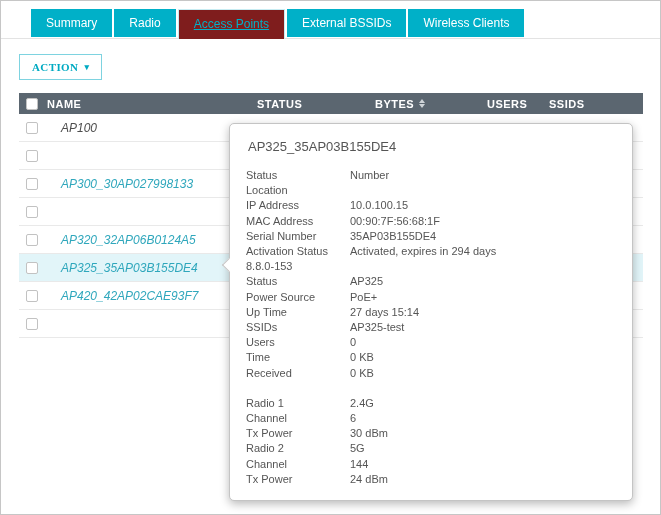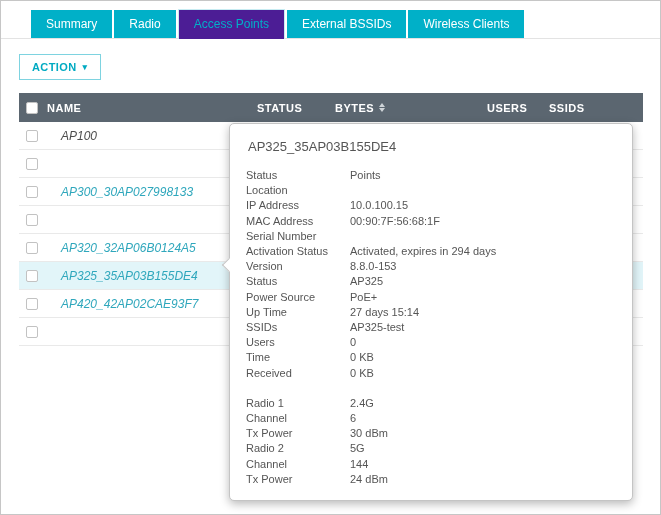--- a/index.html
+++ b/index.html
@@ -1,34 +1,34 @@
 <!DOCTYPE html>
 <html><head>
 <meta charset="utf-8">
 <style>
   * { margin:0; padding:0; box-sizing:border-box; }
   html,body { width:661px; height:515px; overflow:hidden; }
   body { font-family:"Liberation Sans", sans-serif; background:#fff; }
   .page { width:661px; height:515px; border:1px solid #c6c6c6; background:#fff; position:relative; overflow:hidden; }
 
   
-  .tabbar { display:flex; align-items:center; gap:2px; padding:8px 0 0 30px; border-bottom:1px solid #e3e3e3; background:#fff; }
+  .tabbar { display:flex; align-items:flex-start; gap:2px; padding:8px 0 0 30px; border-bottom:1px solid #e3e3e3; background:#fff; }
   .tab { background:#00b0c8; color:#fff; font-size:12px; padding:8px 15px; cursor:pointer; white-space:nowrap; line-height:1; }
-  .tab.active { background:#4c1d95; color:#00b0c8; border:1px solid #c8ecf2; border-bottom:0; margin-bottom:-1px; padding-bottom:9px; }
-
-  
-  .action-btn { margin:15px 0 0 18px; background:#fff; border:1px solid #7ed3e0; color:#00aac2; font-weight:bold; font-size:11px; padding:6px 12px; letter-spacing:.4px; display:inline-flex; align-items:center; gap:6px; cursor:pointer; font-family:Liberation Sans, sans-serif; }
+  .tab.active { background:#7f1d1d; color:#00b0c8; border:1px solid #c8ecf2; border-bottom:0; margin-bottom:-1px; padding-bottom:9px;text-decoration:underline; }
+
+  
+  .action-btn { margin:15px 0 0 18px; background:#fff; border:1px solid #7ed3e0; color:#00aac2; font-weight:bold; font-size:11px; padding:6px 12px; letter-spacing:.4px; display:inline-flex; align-items:center; gap:6px; cursor:pointer; font-family:Liberation Serif, serif; }
   .caret { font-size:9px; line-height:1; }
 
   
   .aptable { margin:13px 17px 0 18px; }
   .thead, .trow { display:grid; grid-template-columns:26px 212px 78px 152px 62px 1fr; align-items:center; }
-  .thead { background:#5b6670; color:#fff; height:29px; font-size:11px; font-weight:bold; letter-spacing:.5px; }
+  .thead { background:#5b6670; color:#fff; height:21px; font-size:11px; font-weight:bold; letter-spacing:.5px; }
   .name-th { padding-left:2px; }
-  .bytes-th { display:flex; align-items:center; }
+  .bytes-th { display:flex; align-items:center;margin-left:40px; }
   .trow { height:28px; border-bottom:1px solid #e9e9e9; background:#fff; font-size:12px; color:#4d4d4d; }
   .trow.selected { background:#e2f5f9; }
   .cb-cell { display:flex; justify-content:center; align-items:center; }
   .checkbox { width:12px; height:12px; border:1px solid #c2c2c2; background:#fff; border-radius:2px; display:inline-block; cursor:pointer; }
   .name-cell { padding-left:16px; white-space:nowrap; overflow:hidden;font-style:italic; }
   .name-cell.link { color:#2fa7bc; cursor:pointer; }
   .bytes-cell { padding-left:6px; }
   .bytes-val { border-bottom:1px solid #9a9a9a; padding-bottom:1px; color:#555; }
   .sort { display:inline-flex; flex-direction:column; gap:1px; margin-left:5px; cursor:pointer; }
   .sort i { width:0; height:0; border-left:3.5px solid transparent; border-right:3.5px solid transparent; display:block; }
@@ -159,43 +159,43 @@
         </div>
       </div>
   </div>
 
   <div class="tooltip">
     <div class="tooltip-arrow"></div>
     <div class="tooltip-title">AP325_35AP03B155DE4</div>
     <div class="fields">
         <div class="field-row">
           <div class="field-label">Status</div>
-          <div class="field-value">Points</div>
+          <div class="field-value">Number</div>
         </div>
         <div class="field-row">
           <div class="field-label">Location</div>
           <div class="field-value"></div>
         </div>
         <div class="field-row">
           <div class="field-label">IP Address</div>
           <div class="field-value">10.0.100.15</div>
         </div>
         <div class="field-row">
           <div class="field-label">MAC Address</div>
           <div class="field-value">00:90:7F:56:68:1F</div>
         </div>
         <div class="field-row">
           <div class="field-label">Serial Number</div>
+          <div class="field-value">35AP03B155DE4</div>
         </div>
         <div class="field-row">
           <div class="field-label">Activation Status</div>
           <div class="field-value">Activated, expires in 294 days</div>
         </div>
         <div class="field-row">
-          <div class="field-label">Version</div>
           <div class="field-value">8.8.0-153</div>
         </div>
         <div class="field-row">
           <div class="field-label">Status</div>
           <div class="field-value">AP325</div>
         </div>
         <div class="field-row">
           <div class="field-label">Power Source</div>
           <div class="field-value">PoE+</div>
         </div>

